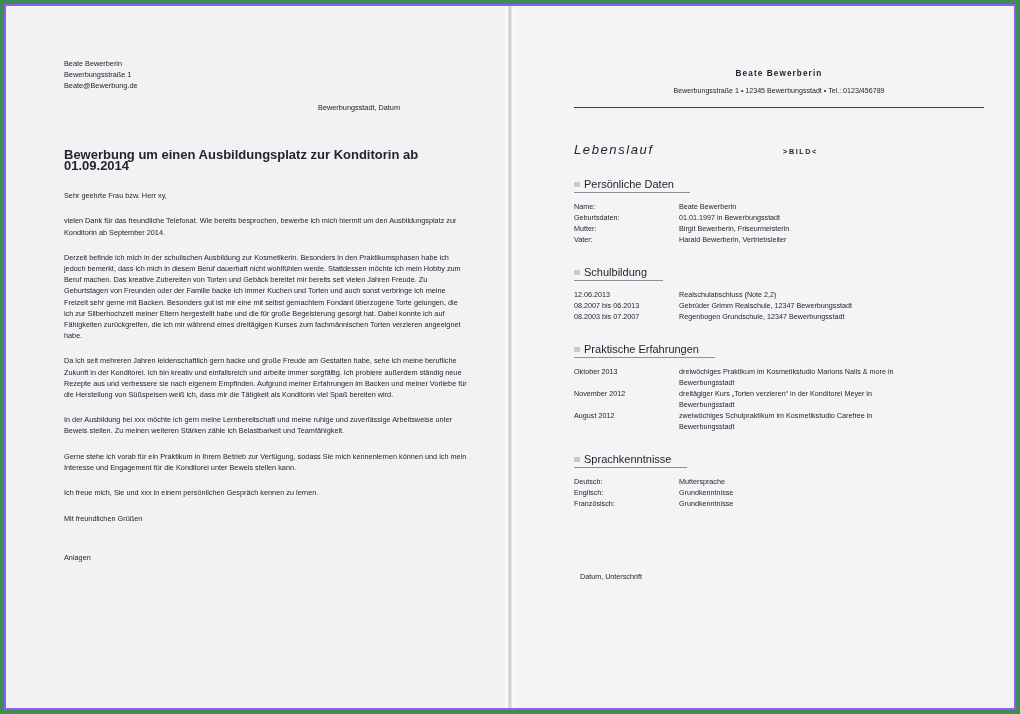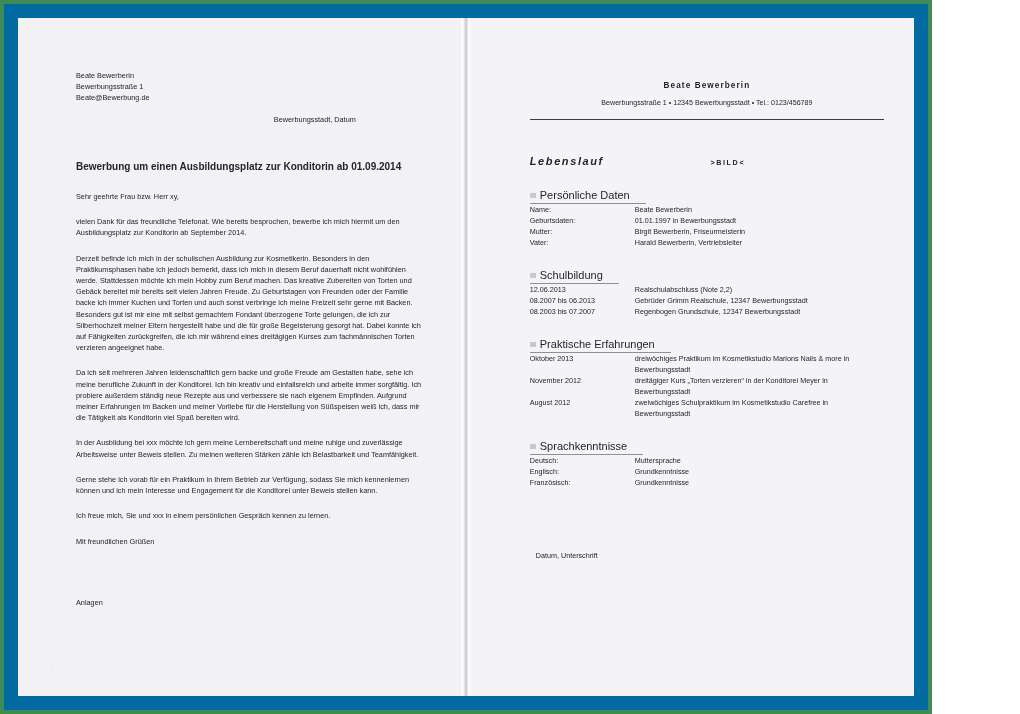--- a/index.html
+++ b/index.html
@@ -5,24 +5,24 @@
   * { box-sizing: border-box; }
   html, body { margin:0; padding:0; }
   body {
     width:1020px; height:714px;
     background:#ffffff;
     font-family:"Liberation Sans", sans-serif;
     overflow:hidden;
   }
   #frame {
     position:relative;
-    width:932px; height:714px;
+    width:1020px; height:714px;
     border:4px solid #3f8b55;
-    background:#0369a1;
-    padding:14px;
+    background:#8b5cf6;
+    padding:2px;
   }
   #spread {
     position:relative;
     width:100%; height:100%;
     background:#f2f1f4;
     display:flex;
   }
   .page { position:relative; height:100%; background:#f2f1f4; }
   #page-left  { width:50.2%; }
   #page-right { width:49.8%; background:#f4f3f6; }
@@ -35,25 +35,25 @@
   
   .letter {
     position:absolute;
     left:58px; top:52px; right:44px;
     color:#23262b;
     font-size:7.3px;
     line-height:11.2px;
   }
   .sender div { white-space:pre; }
   .dateline { text-align:right; margin-top:10px; padding-right:68px; }
-  .subject { font-weight:bold; margin-top:36px; font-size:10px; }
+  .subject { font-weight:bold; margin-top:36px; font-size:13px; }
   .salutation { margin-top:19px; }
   .para { margin-top:14px; text-align:left; }
   .closing { margin-top:15px; }
-  .enclosures { margin-top:49px; }
+  .enclosures { margin-top:28px; }
   .pagemark {
     position:absolute; left:32px; bottom:24px;
     font-size:6px; color:#e6e5e9;
   }
 
   
   .cv {
     position:absolute;
     left:62px; top:62px; right:30px;
     color:#23262b;
@@ -65,37 +65,37 @@
     letter-spacing:1.1px; color:#1d2025;
   }
   .cv-contact {
     text-align:center; font-size:7.1px; margin-top:7px; color:#23262b;
   }
   .cv-rule { height:1px; background:#3a3d43; margin-top:10px; }
   .cv-titlerow {
     display:flex; margin-top:36px; align-items:baseline;
   }
   .cv-doctitle {
-    font-style:italic; font-weight:bold; font-size:11px;
+    font-style:italic; font-weight:normal; font-size:13px;
     letter-spacing:1.6px; width:51%;
   }
   .cv-photo { font-weight:bold; font-size:7.2px; letter-spacing:1.6px; }
 
   .sec { margin-top:22px; }
   .sec-head {
     display:inline-flex; align-items:center;
     border-bottom:1.1px solid #8e9196;
     padding-bottom:2px; padding-right:16px;
   }
   .sec-bullet {
     width:6px; height:5px; background:#c9c8cd;
     margin-right:4px; display:inline-block;
   }
   .sec-title { font-weight:normal; font-size:11px; color:#1d2025; }
-  .rows { margin-top:0; }
+  .rows { margin-top:8px; }
   .row { display:flex; align-items:flex-start; }
   .row .k { width:105px; flex:0 0 105px; }
   .row .v { flex:1; }
   .row .v span { display:block; }
   .signature { margin-top:62px; padding-left:6px; }
 </style>
 </head>
 <body>
 
 <div id="frame">

